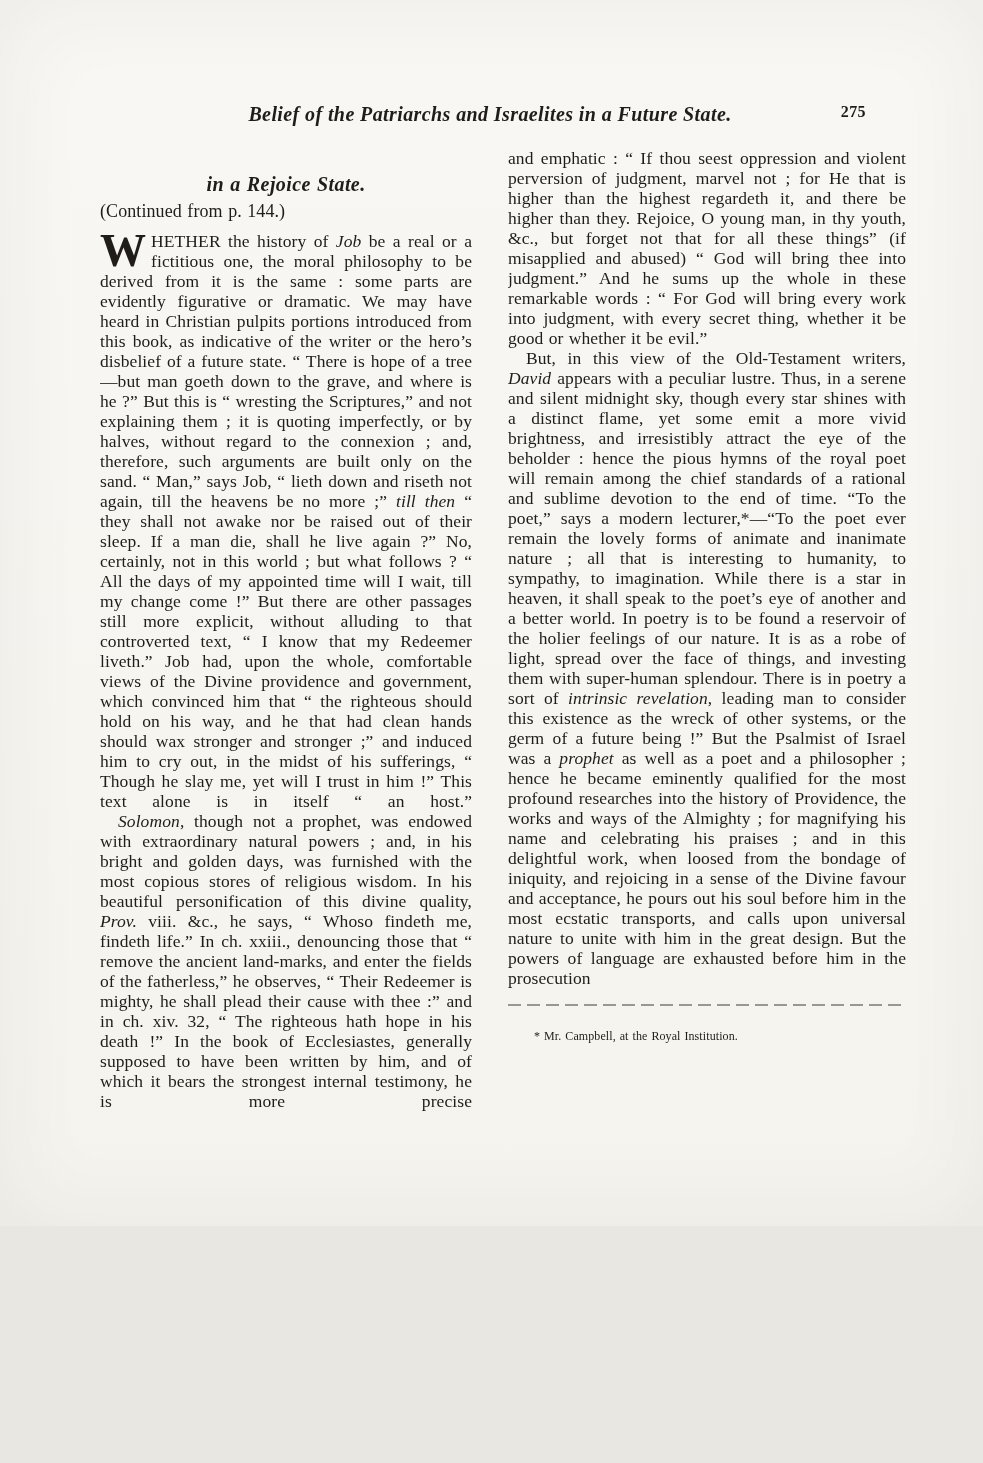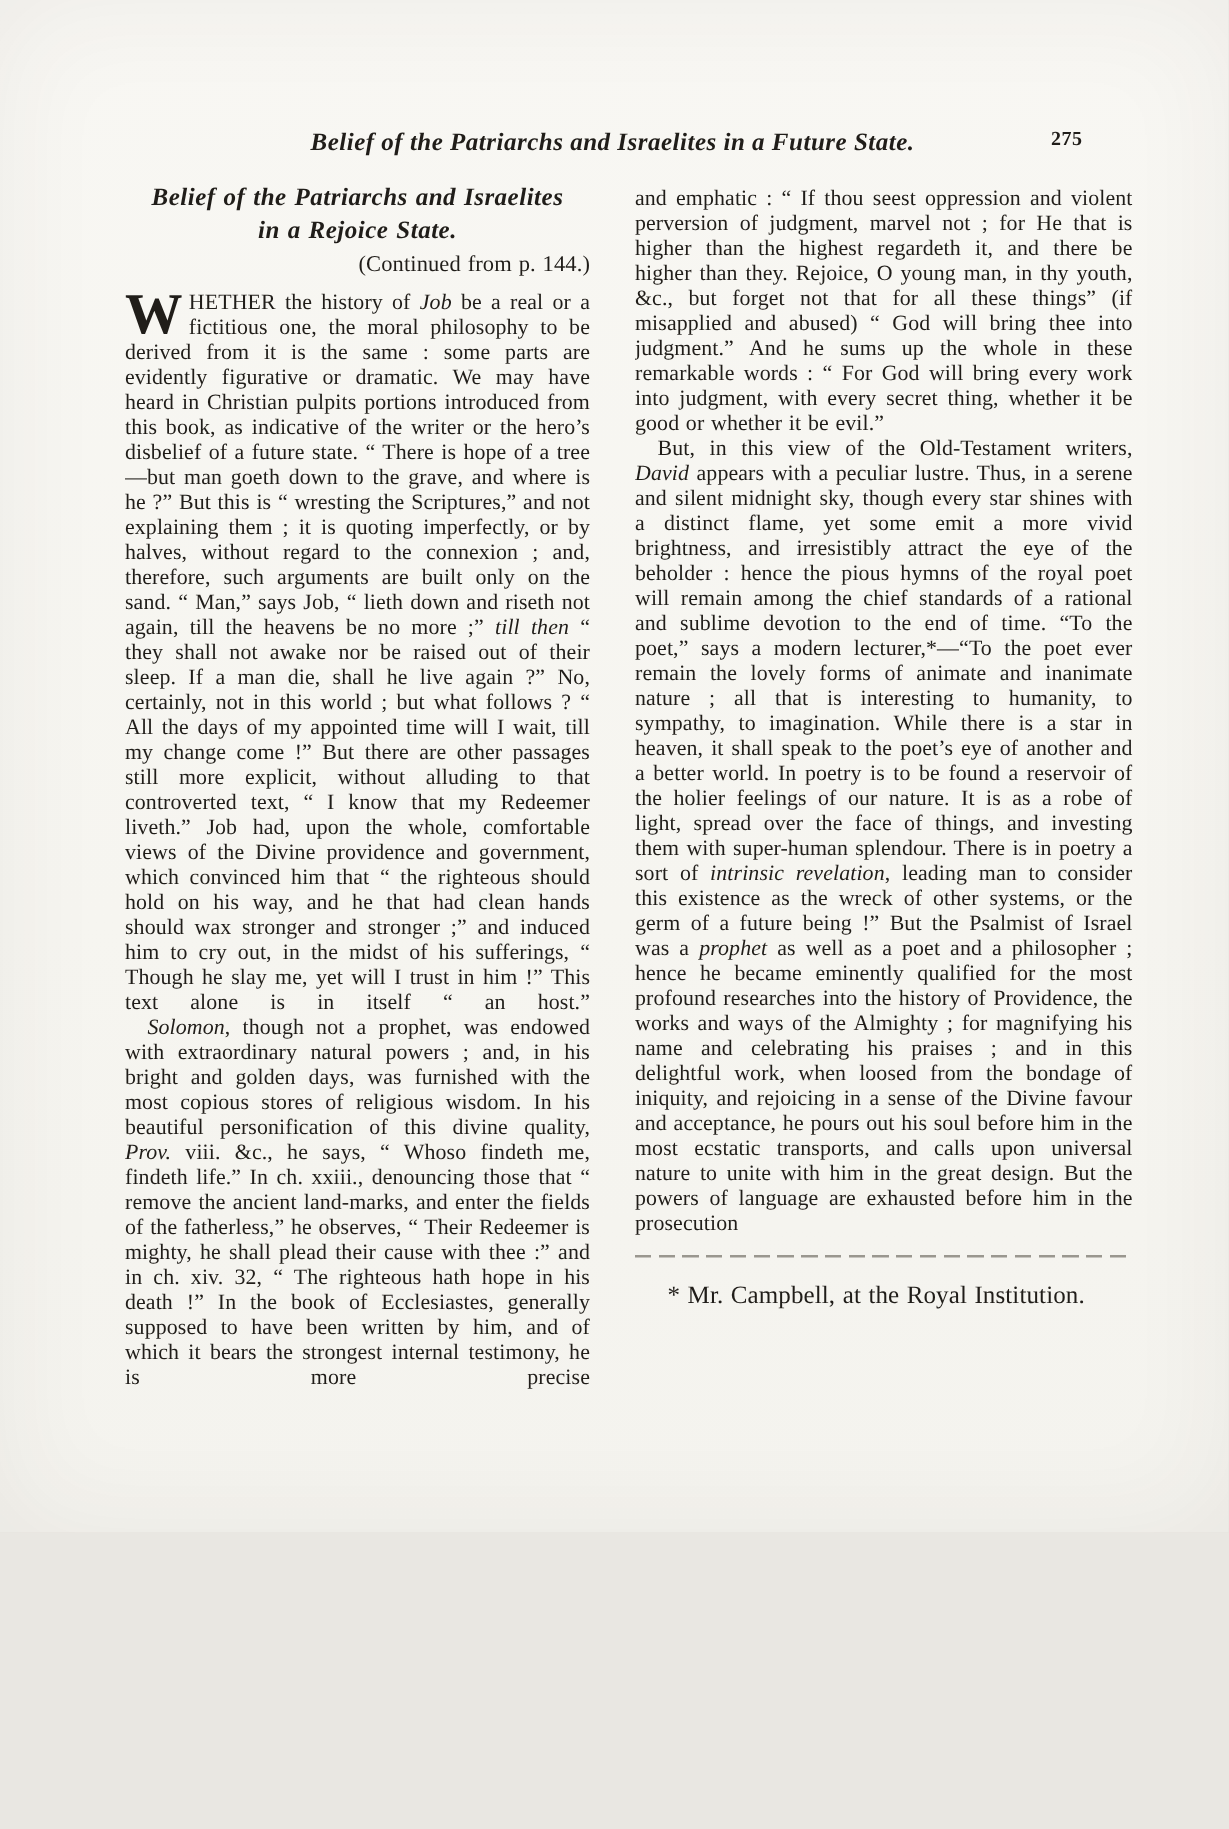--- a/index.html
+++ b/index.html
@@ -45,21 +45,21 @@
   .art-title {
     margin: 0 0 4px 0;
     font-size: 20px;
     font-weight: bold;
     font-style: italic;
     text-align: center;
     line-height: 26px;
     letter-spacing: 0.02em;
   }
   .continued {
-    text-align: right;
+    text-align: left;
     font-size: 18px;
     margin: 2px 0 10px 0;
   }
   .body-para { margin: 0; }
   .body-para.indent { text-indent: 18px; }
   .body-para.cont-end { text-align-last: justify; }
   .dropcap {
     float: left;
     font-size: 46px;
     line-height: 38px;
@@ -68,39 +68,39 @@
   }
   em { font-style: italic; }
   .fn-rule {
     margin-top: 16px;
     height: 2px;
     background: repeating-linear-gradient(90deg, #5d594f 0px, #5d594f 13px, rgba(93,89,79,0) 13px, rgba(93,89,79,0) 19px);
     opacity: 0.6;
   }
   .footnote {
     margin: 20px 0 0 0;
-    font-size: 20px;
+    font-size: 12px;
     line-height: 21px;
     text-indent: 26px;
     text-align: justify;
   }
 </style>
 </head>
 <body>
 
 <div class="page">
 
   <header class="running-head">
     <span class="rh-title">Belief of the Patriarchs and Israelites in a Future State.</span>
     <span class="rh-page">275</span>
   </header>
 
   <section class="col col-left">
     <h1 class="art-title">
-      <span>Belief of the Patriarchs and Israelites</span><br>
+      <br>
       <span>in a Rejoice State.</span>
     </h1>
     <div class="continued">(Continued from p. 144.)</div>
     <p class="body-para cont-end"><span class="dropcap">W</span><span>HETHER the history of <em>Job</em> be a real or a fictitious one, the moral philosophy to be derived from it is the same : some parts are evidently figurative or dramatic. We may have heard in Christian pulpits portions introduced from this book, as indicative of the writer or the hero’s disbelief of a future state. “ There is hope of a tree—but man goeth down to the grave, and where is he ?” But this is “ wresting the Scriptures,” and not explaining them ; it is quoting imperfectly, or by halves, without regard to the connexion ; and, therefore, such arguments are built only on the sand. “ Man,” says Job, “ lieth down and riseth not again, till the heavens be no more ;” <em>till then</em> “ they shall not awake nor be raised out of their sleep. If a man die, shall he live again ?” No, certainly, not in this world ; but what follows ? “ All the days of my appointed time will I wait, till my change come !” But there are other passages still more explicit, without alluding to that controverted text, “ I know that my Redeemer liveth.” Job had, upon the whole, comfortable views of the Divine providence and government, which convinced him that “ the righteous should hold on his way, and he that had clean hands should wax stronger and stronger ;” and induced him to cry out, in the midst of his sufferings, “ Though he slay me, yet will I trust in him !” This text alone is in itself “ an host.”</span></p>
     <p class="body-para indent cont-end"><span><em>Solomon</em>, though not a prophet, was endowed with extraordinary natural powers ; and, in his bright and golden days, was furnished with the most copious stores of religious wisdom. In his beautiful personification of this divine quality, <em>Prov.</em> viii. &amp;c., he says, “ Whoso findeth me, findeth life.” In ch. xxiii., denouncing those that “ remove the ancient land-marks, and enter the fields of the fatherless,” he observes, “ Their Redeemer is mighty, he shall plead their cause with thee :” and in ch. xiv. 32, “ The righteous hath hope in his death !” In the book of Ecclesiastes, generally supposed to have been written by him, and of which it bears the strongest internal testimony, he is more precise</span></p>
   </section>
 
   <section class="col col-right">
     <p class="body-para"><span>and emphatic : “ If thou seest oppression and violent perversion of judgment, marvel not ; for He that is higher than the highest regardeth it, and there be higher than they. Rejoice, O young man, in thy youth, &amp;c., but forget not that for all these things” (if misapplied and abused) “ God will bring thee into judgment.” And he sums up the whole in these remarkable words : “ For God will bring every work into judgment, with every secret thing, whether it be good or whether it be evil.”</span></p>
     <p class="body-para indent cont-end"><span>But, in this view of the Old-Testament writers, <em>David</em> appears with a peculiar lustre. Thus, in a serene and silent midnight sky, though every star shines with a distinct flame, yet some emit a more vivid brightness, and irresistibly attract the eye of the beholder : hence the pious hymns of the royal poet will remain among the chief standards of a rational and sublime devotion to the end of time. “To the poet,” says a modern lecturer,*—“To the poet ever remain the lovely forms of animate and inanimate nature ; all that is interesting to humanity, to sympathy, to imagination. While there is a star in heaven, it shall speak to the poet’s eye of another and a better world. In poetry is to be found a reservoir of the holier feelings of our nature. It is as a robe of light, spread over the face of things, and investing them with super-human splendour. There is in poetry a sort of <em>intrinsic revelation</em>, leading man to consider this existence as the wreck of other systems, or the germ of a future being !” But the Psalmist of Israel was a <em>prophet</em> as well as a poet and a philosopher ; hence he became eminently qualified for the most profound researches into the history of Providence, the works and ways of the Almighty ; for magnifying his name and celebrating his praises ; and in this delightful work, when loosed from the bondage of iniquity, and rejoicing in a sense of the Divine favour and acceptance, he pours out his soul before him in the most ecstatic transports, and calls upon universal nature to unite with him in the great design. But the powers of language are exhausted before him in the prosecution</span></p>

